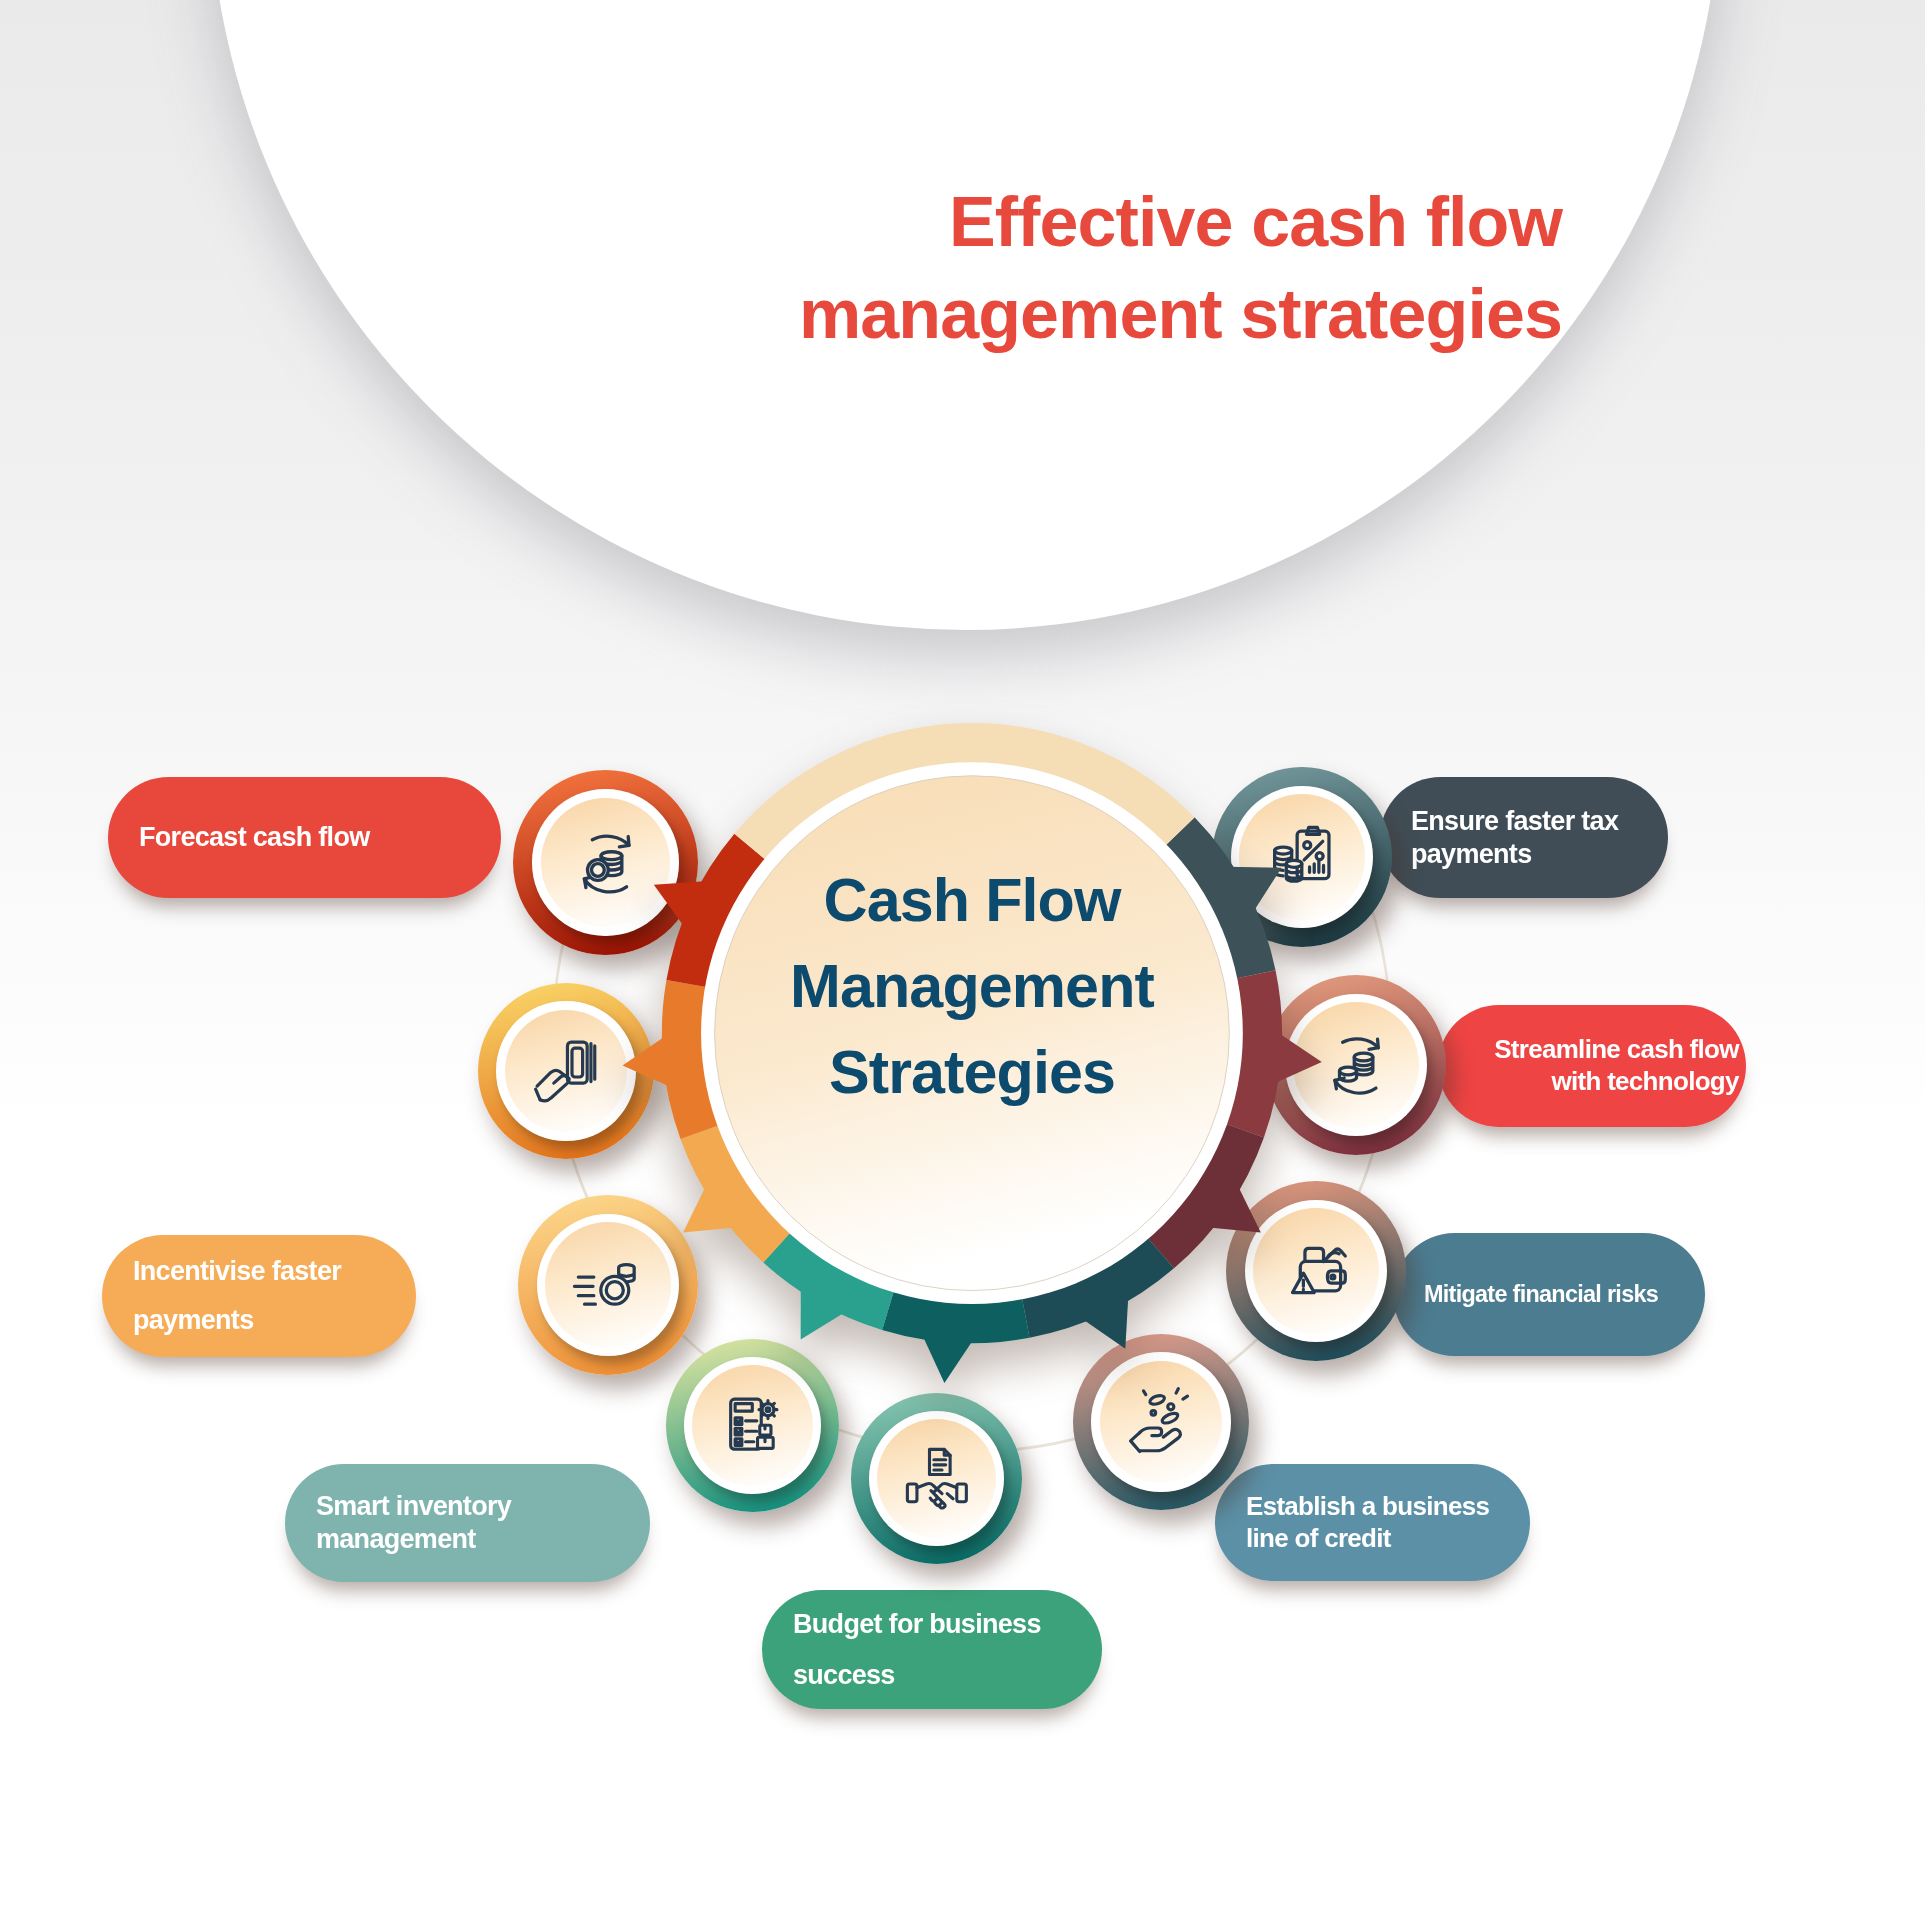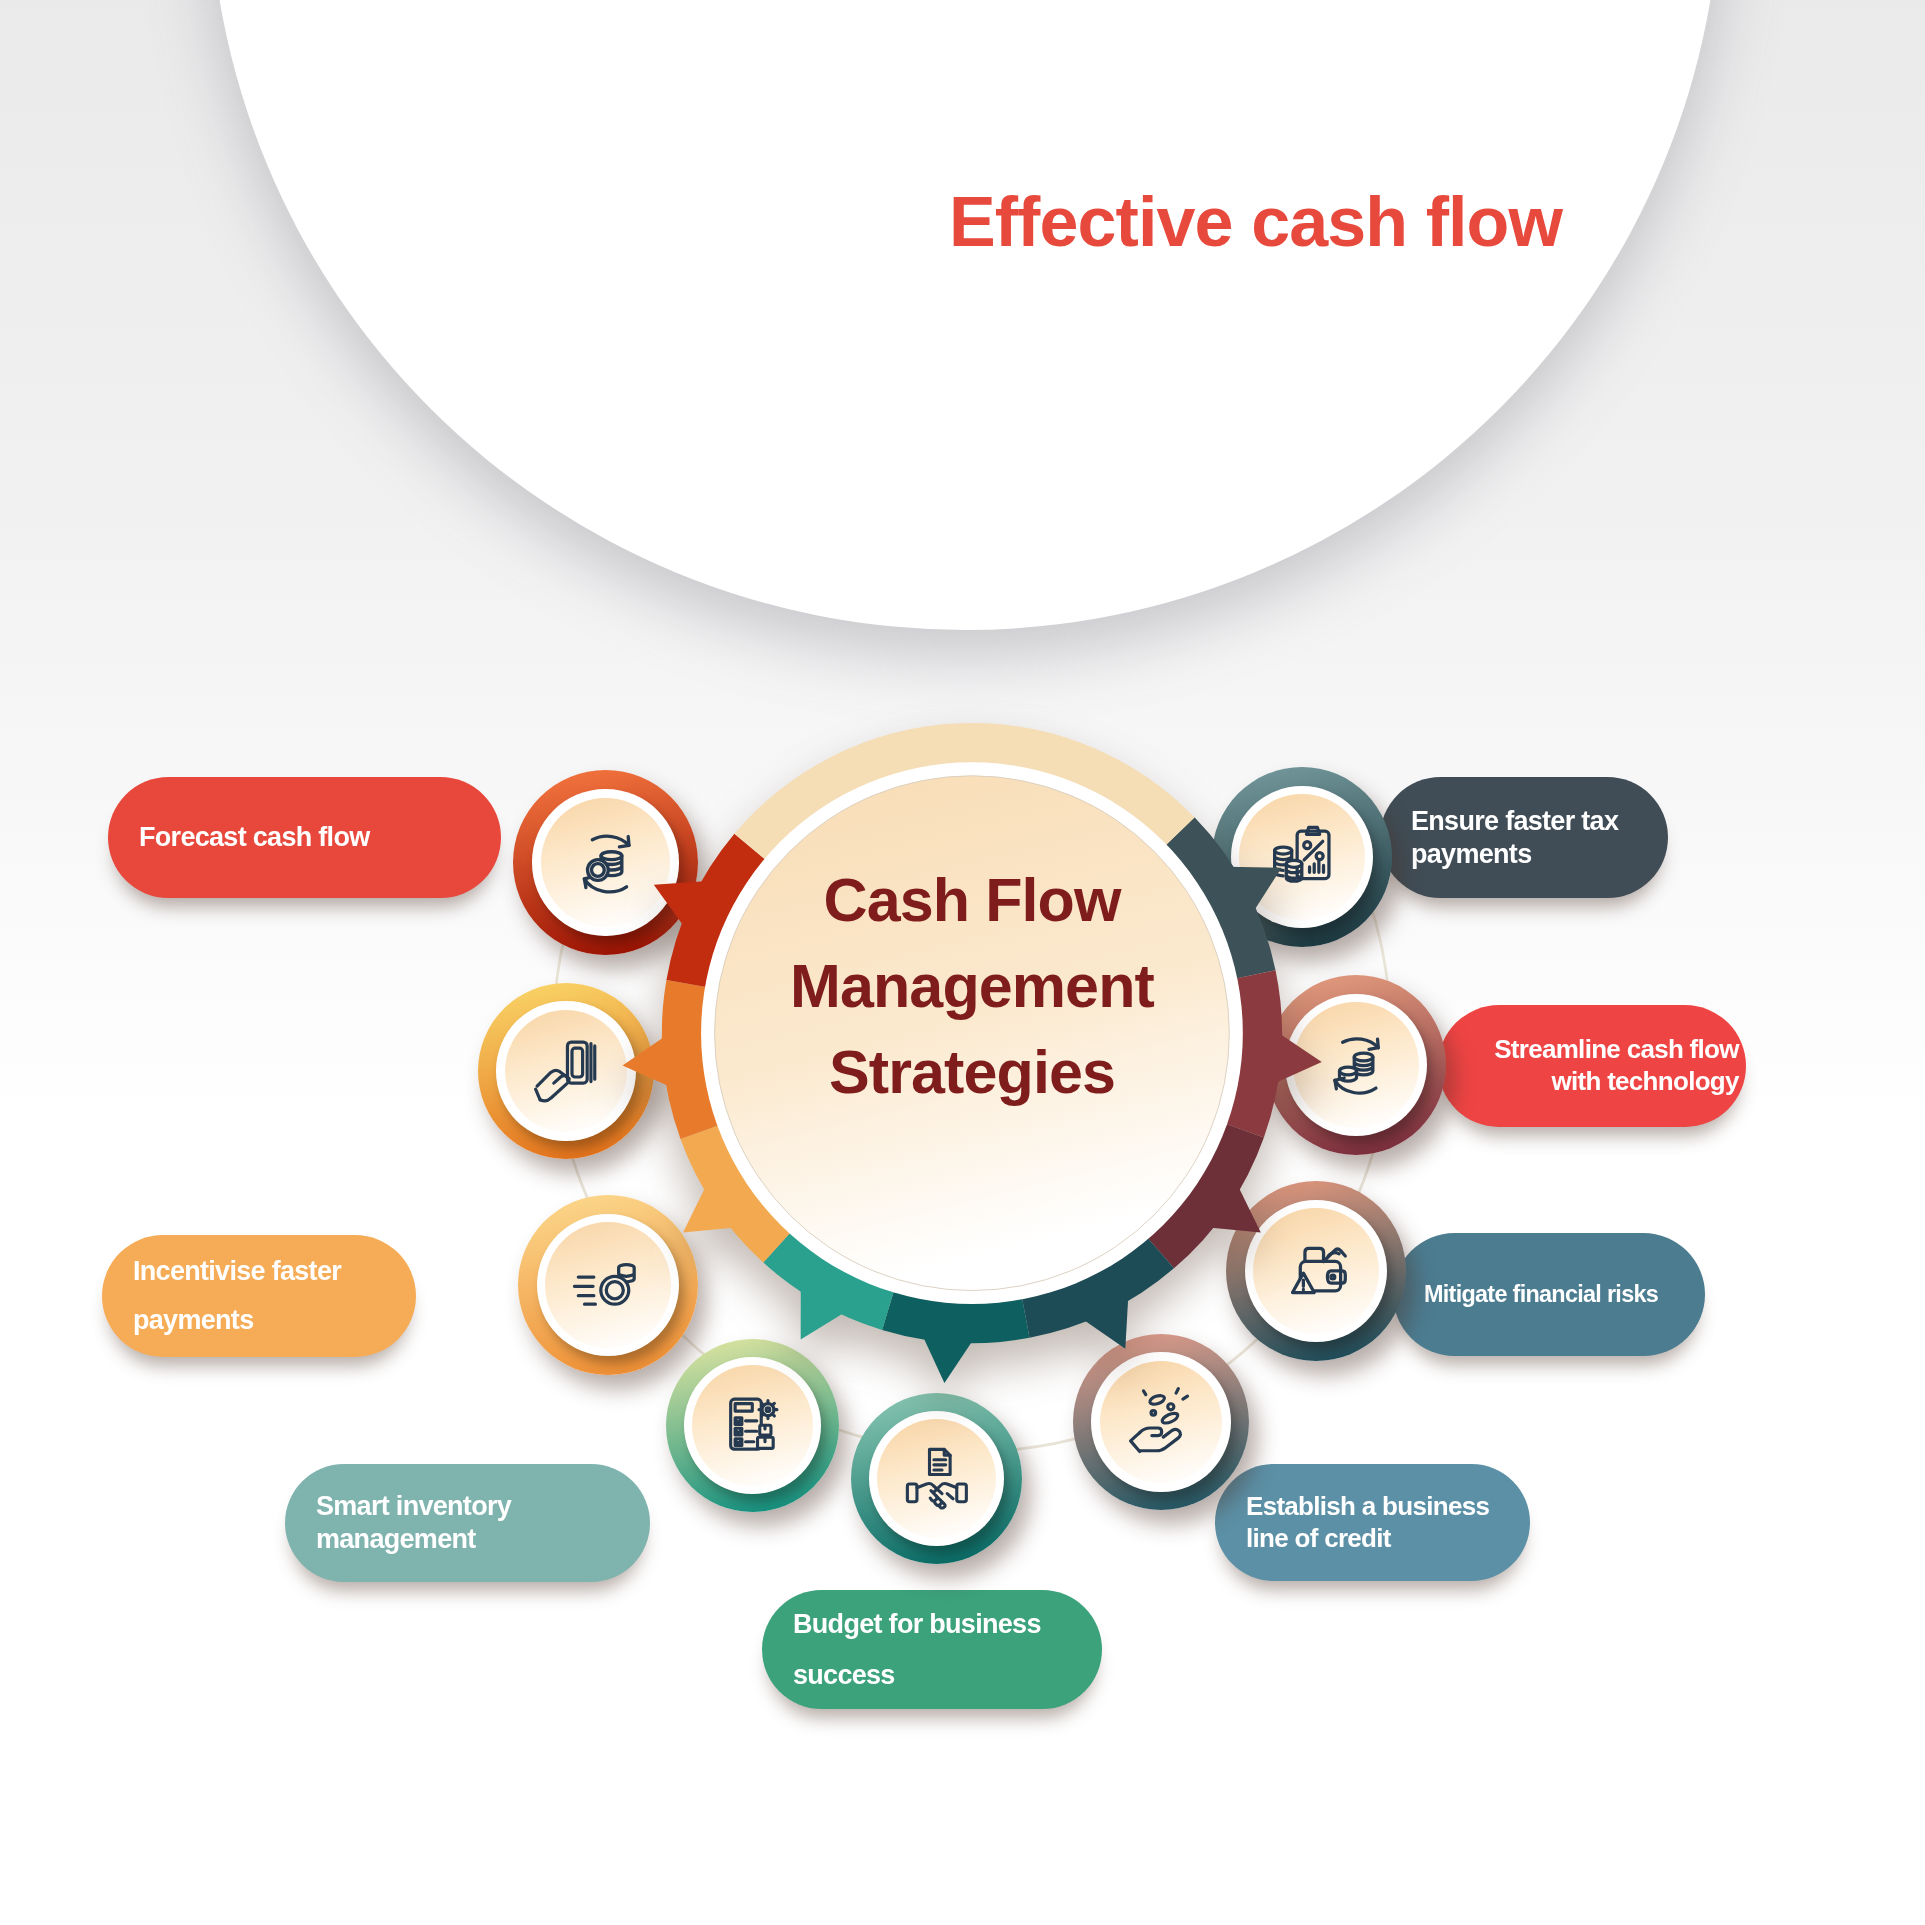--- a/index.html
+++ b/index.html
@@ -55,20 +55,21 @@
 </style>
 </head>
 <body>
 
 <div id="canvas">
   <div class="bg-top"></div>
   <div class="bg-circle"></div>
 
   <div class="title" style="color: rgb(231, 74, 60);">
     <div>Effective cash flow</div>
+    <div>management strategies</div>
   </div>
 
   <svg class="connector-svg" width="1925" height="1925" viewBox="0 0 2139 2139">
       <path d="M658.6 951.5 A465 465 0 1 0 1490.6 929.7" fill="none" stroke="#E9E4D8" stroke-width="3"></path>
     </svg>
 
   <svg class="center-svg" width="1925" height="1925" viewBox="0 0 2139 2139">
       <defs>
         <linearGradient id="faceGrad" x1="0" y1="0" x2="0.25" y2="1">
           <stop offset="0" stop-color="#F8DCB4"></stop>
@@ -94,21 +95,21 @@
         <polygon points="1049.4,1536.8 1091.4,1473.8 1017.8,1468.0" fill="#0E5F5F"></polygon>
         <polygon points="889.7,1488.4 954.2,1448.7 889.8,1412.7" fill="#2AA08F"></polygon>
         <polygon points="759.0,1369.5 834.3,1362.3 792.4,1301.5" fill="#F3A94F"></polygon>
         <polygon points="691.7,1184.0 760.9,1214.7 754.1,1141.2" fill="#E87B2B"></polygon>
         <polygon points="726.5,983.2 770.8,1044.6 802.0,977.7" fill="#C22D10"></polygon>
         <circle cx="1080" cy="1148" r="301" fill="#ffffff"></circle>
         <circle cx="1080" cy="1148" r="286" fill="url(#faceGrad)" stroke="#D9CDBD" stroke-width="1"></circle>
       </g>
     </svg>
 
-  <div class="center-text" style="color: #7f1d1d;">
+  <div class="center-text" style="color: #0c4a6e;">
     <div>Cash Flow</div>
     <div>Management</div>
     <div>Strategies</div>
   </div>
 
   <div class="pill" style="left: 108px; top: 777px; width: 393px; height: 121px; background: rgb(232, 72, 59); font-size: 27px;">
       <div>Forecast cash flow</div>
     </div>
   <div class="node" style="left: 513px; top: 770px; width: 185px; height: 185px; background: linear-gradient(168deg, rgb(240, 112, 60) 8%, rgb(156, 20, 4) 92%);">
     <div class="node-white">

